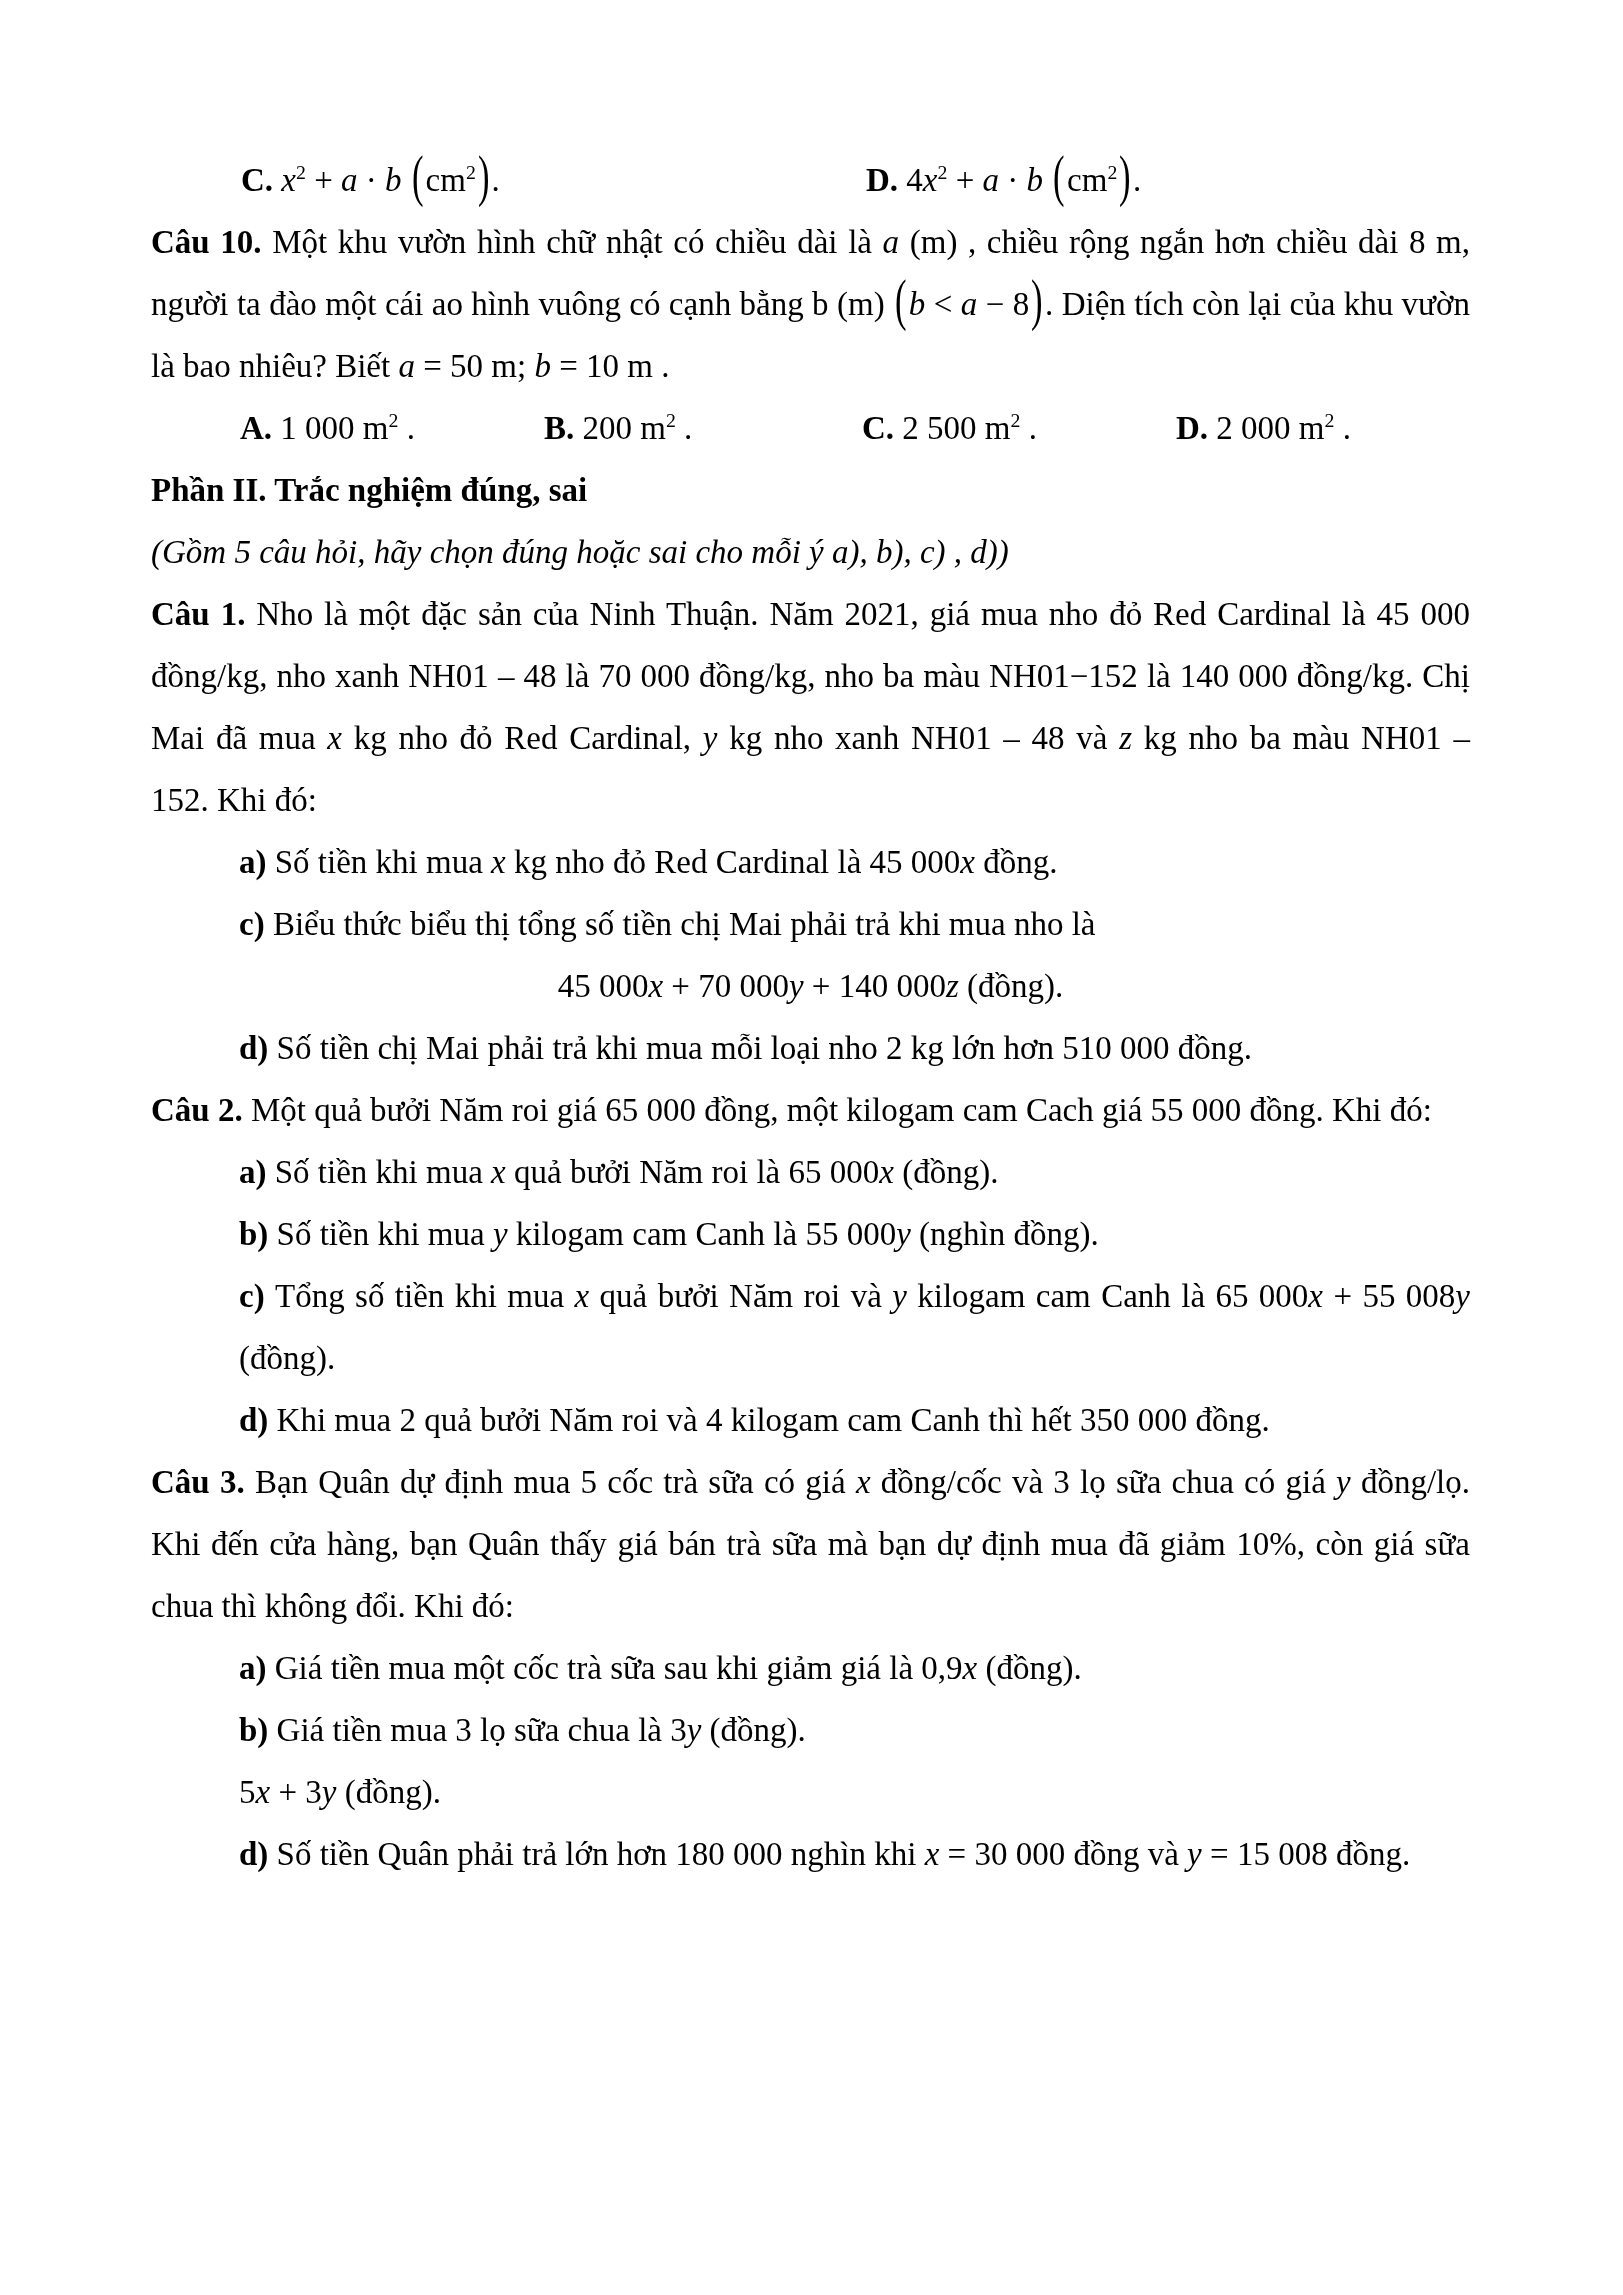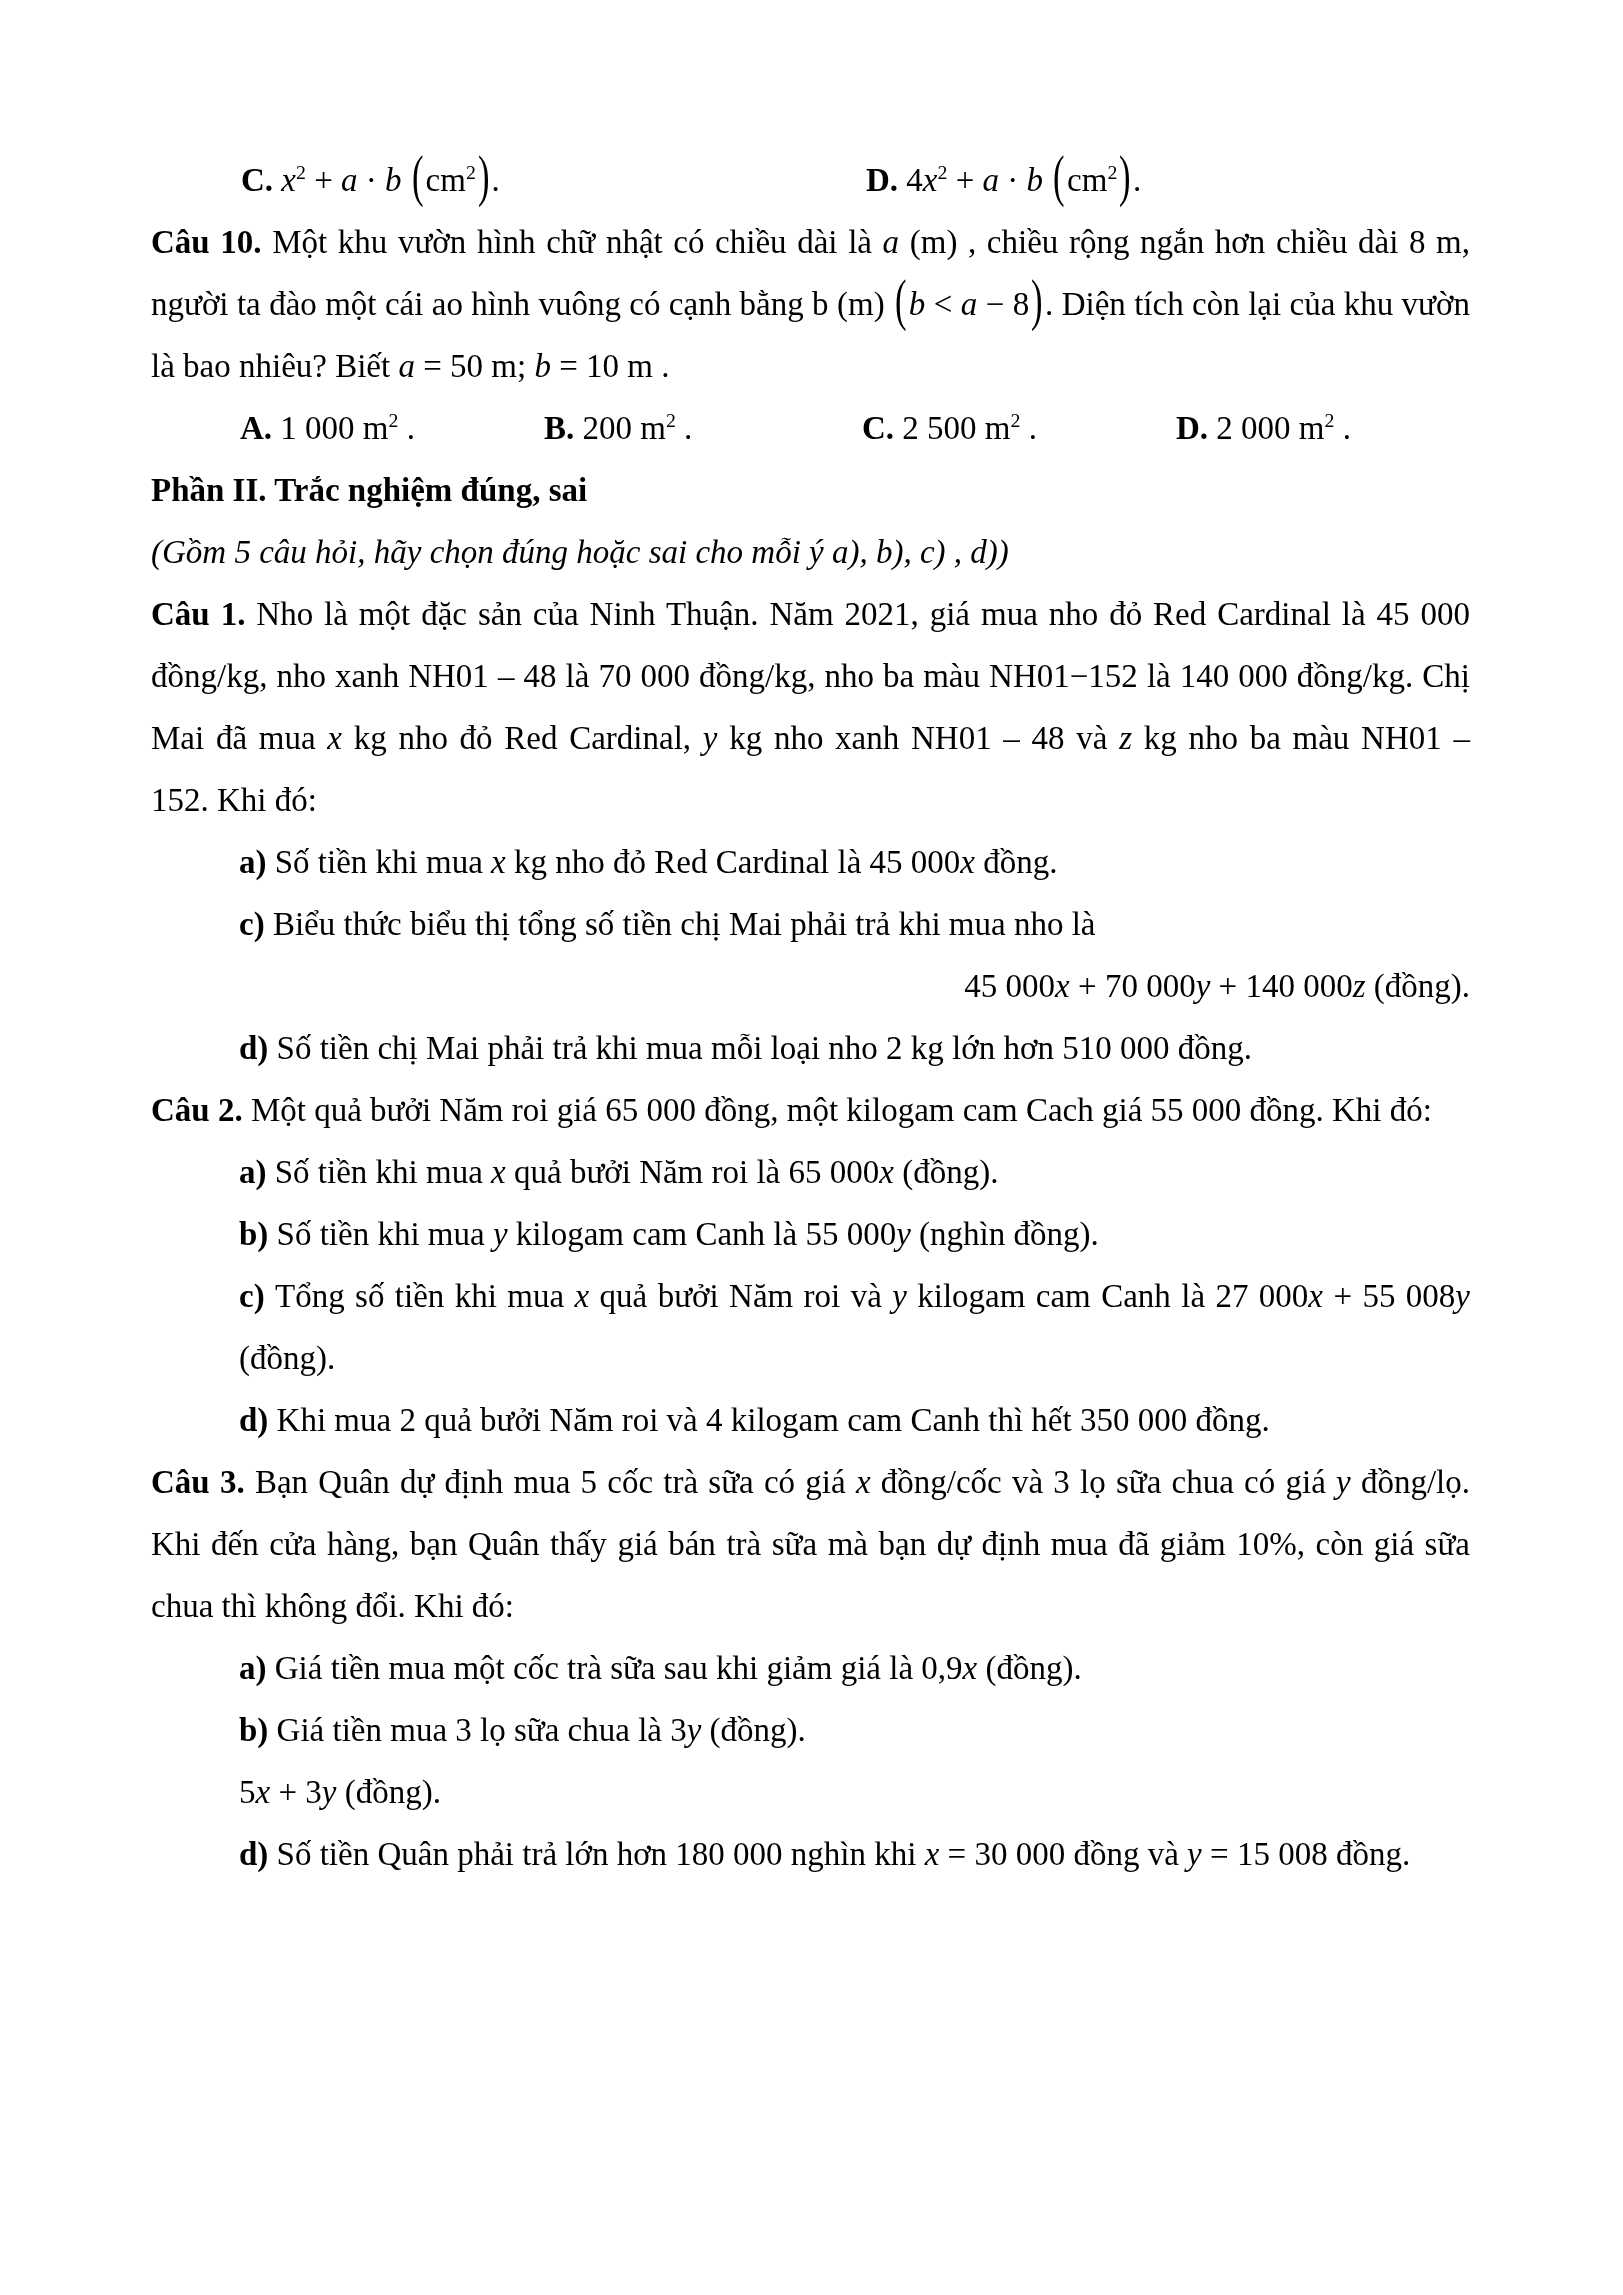--- a/index.html
+++ b/index.html
@@ -29,21 +29,21 @@
     line-height: 62px;
     white-space: nowrap;
   }
   
   .jl {
     white-space: normal;
     text-align: justify;
     text-align-last: justify;
   }
   .indent { padding-left: 88px; }
-  .center { text-align: right; padding-left: 0; }
+  .center { text-align: center; padding-left: 0; }
   .optrow { position: relative; }
   .optcol { position: absolute; top: 0; white-space: nowrap; }
   .of2 .c0 { left: 90px; }
   .of2 .c1 { left: 715px; }
   .of4 .c0 { left: 89px; }
   .of4 .c1 { left: 393px; }
   .of4 .c2 { left: 711px; }
   .of4 .c3 { left: 1025px; }
   .bold { font-weight: bold; }
   .ital { font-style: italic; }
@@ -85,21 +85,21 @@
       <div class="line jl"><span>đồng/kg, nho xanh NH01 – 48 là 70 000 đồng/kg, nho ba màu NH01−152 là 140 000 đồng/kg. Chị</span></div>
       <div class="line jl"><span>Mai đã mua </span><span class="ital">x</span><span> kg nho đỏ Red Cardinal, </span><span class="ital">y</span><span> kg nho xanh NH01 – 48 và </span><span class="ital">z</span><span> kg nho ba màu NH01 –</span></div>
       <div class="line"><span>152. Khi đó:</span></div>
       <div class="line indent"><span class="bold">a) </span><span>Số tiền khi mua </span><span class="ital">x</span><span> kg nho đỏ Red Cardinal là 45 000</span><span class="ital">x</span><span> đồng.</span></div>
       <div class="line indent"><span class="bold">c) </span><span>Biểu thức biểu thị tổng số tiền chị Mai phải trả khi mua nho là</span></div>
       <div class="line center"><span>45 000</span><span class="ital">x</span><span> + 70 000</span><span class="ital">y</span><span> + 140 000</span><span class="ital">z</span><span> (đồng).</span></div>
       <div class="line indent"><span class="bold">d) </span><span>Số tiền chị Mai phải trả khi mua mỗi loại nho 2 kg lớn hơn 510 000 đồng.</span></div>
       <div class="line"><span class="bold">Câu 2. </span><span>Một quả bưởi Năm roi giá 65 000 đồng, một kilogam cam Cach giá 55 000 đồng. Khi đó:</span></div>
       <div class="line indent"><span class="bold">a) </span><span>Số tiền khi mua </span><span class="ital">x</span><span> quả bưởi Năm roi là 65 000</span><span class="ital">x</span><span> (đồng).</span></div>
       <div class="line indent"><span class="bold">b) </span><span>Số tiền khi mua </span><span class="ital">y</span><span> kilogam cam Canh là 55 000</span><span class="ital">y</span><span> (nghìn đồng).</span></div>
-      <div class="line indent jl"><span class="bold">c) </span><span>Tổng số tiền khi mua </span><span class="ital">x</span><span> quả bưởi Năm roi và </span><span class="ital">y</span><span> kilogam cam Canh là 27 000</span><span class="ital">x</span><span> + 55 008</span><span class="ital">y</span></div>
+      <div class="line indent jl"><span class="bold">c) </span><span>Tổng số tiền khi mua </span><span class="ital">x</span><span> quả bưởi Năm roi và </span><span class="ital">y</span><span> kilogam cam Canh là 65 000</span><span class="ital">x</span><span> + 55 008</span><span class="ital">y</span></div>
       <div class="line indent"><span>(đồng).</span></div>
       <div class="line indent"><span class="bold">d) </span><span>Khi mua 2 quả bưởi Năm roi và 4 kilogam cam Canh thì hết 350 000 đồng.</span></div>
       <div class="line jl"><span class="bold">Câu 3. </span><span>Bạn Quân dự định mua 5 cốc trà sữa có giá </span><span class="ital">x</span><span> đồng/cốc và 3 lọ sữa chua có giá </span><span class="ital">y</span><span> đồng/lọ.</span></div>
       <div class="line jl"><span>Khi đến cửa hàng, bạn Quân thấy giá bán trà sữa mà bạn dự định mua đã giảm 10%, còn giá sữa</span></div>
       <div class="line"><span>chua thì không đổi. Khi đó:</span></div>
       <div class="line indent"><span class="bold">a) </span><span>Giá tiền mua một cốc trà sữa sau khi giảm giá là 0,9</span><span class="ital">x</span><span> (đồng).</span></div>
       <div class="line indent"><span class="bold">b) </span><span>Giá tiền mua 3 lọ sữa chua là 3</span><span class="ital">y</span><span> (đồng).</span></div>
       <div class="line indent"><span>5</span><span class="ital">x</span><span> + 3</span><span class="ital">y</span><span> (đồng).</span></div>
       <div class="line indent"><span class="bold">d) </span><span>Số tiền Quân phải trả lớn hơn 180 000 nghìn khi </span><span class="ital">x</span><span> = 30 000 đồng và </span><span class="ital">y</span><span> = 15 008 đồng.</span></div>
     </div>

